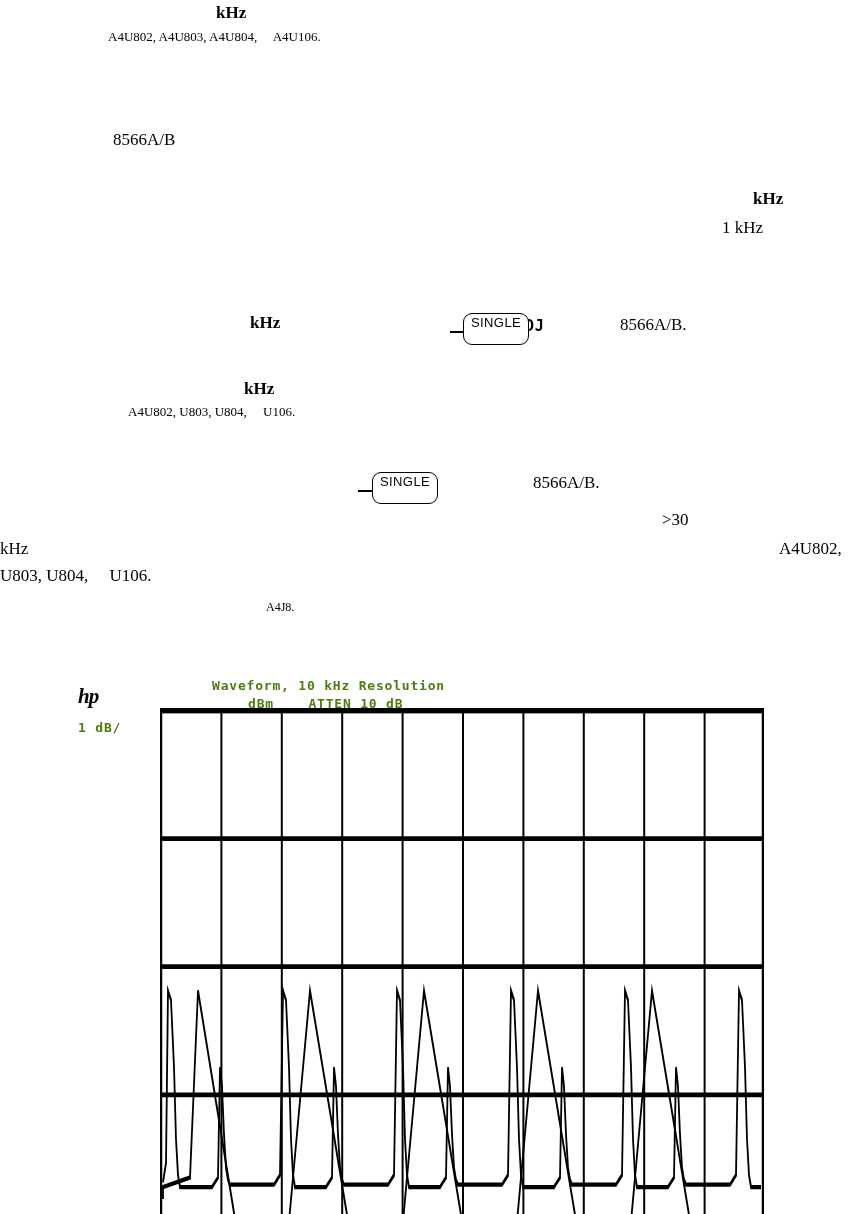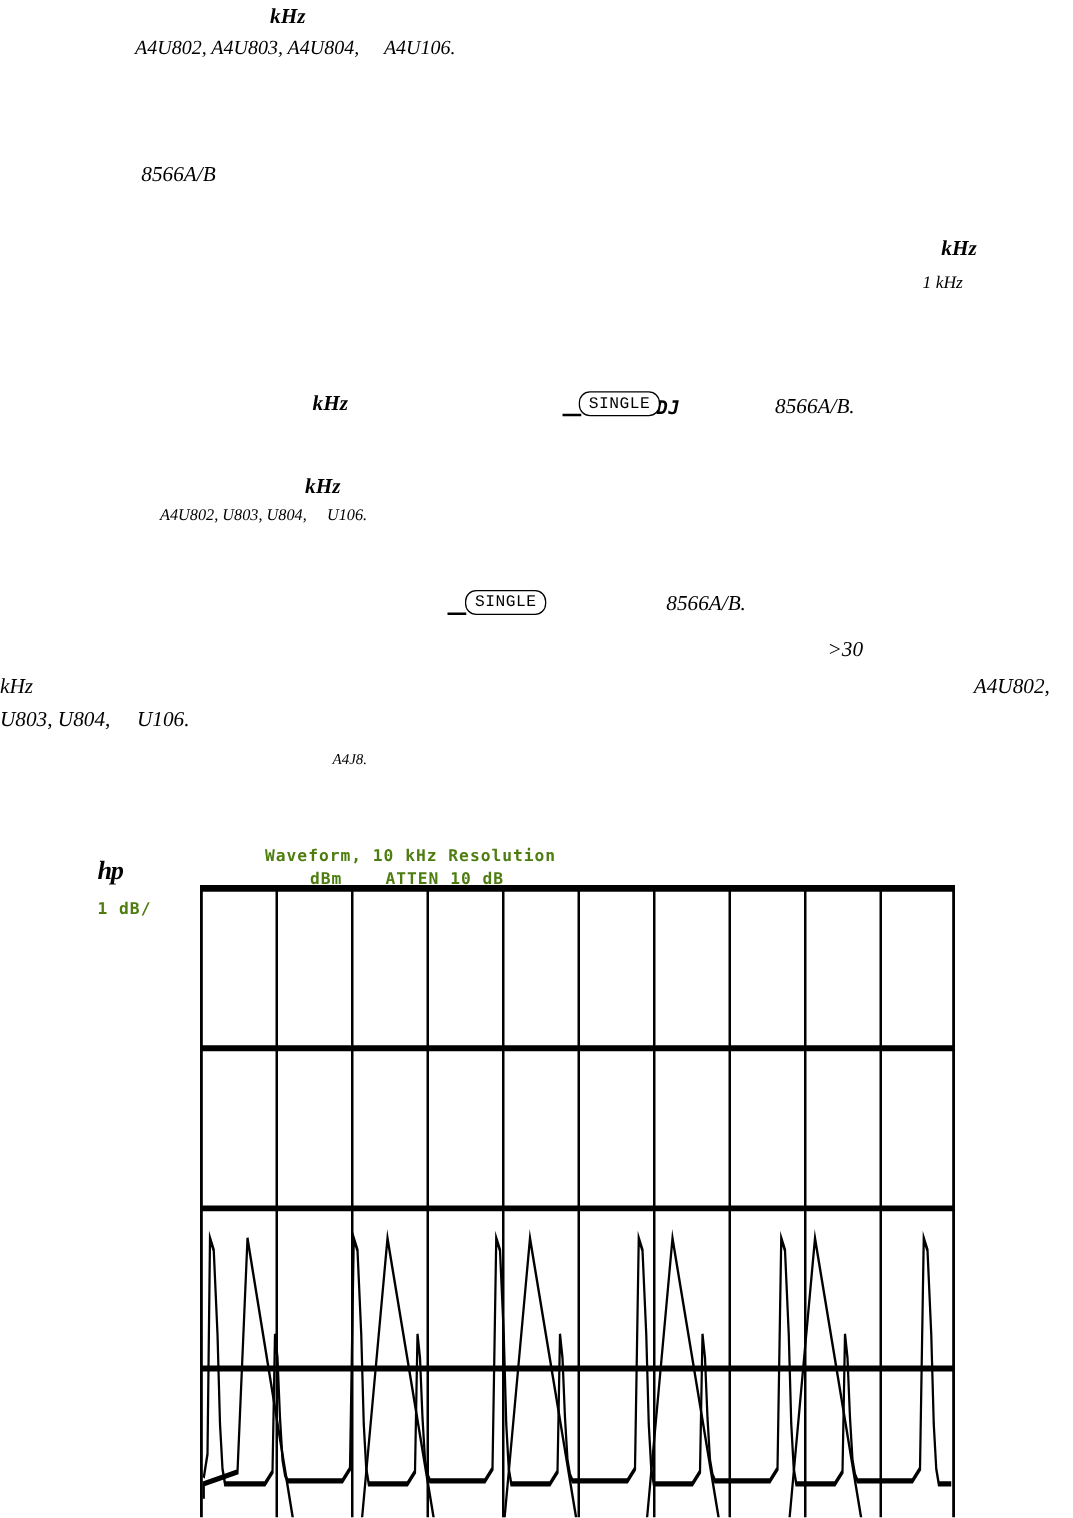--- a/index.html
+++ b/index.html
@@ -16,37 +16,36 @@
     color: #000000;
     overflow: hidden;
   }
   .txt {
     position: absolute;
     white-space: pre;
     font-family: "Liberation Serif", serif;
     font-size: 17px;
     line-height: 1.1;
     color: #000;
-    font-style: italic;
   }
   .bold { font-weight: bold; }
   .mono {
     font-family: "DejaVu Sans Mono", monospace;
     font-weight: bold;
     letter-spacing: 0.5px;
     margin-top: 33px;
   }
   
   .keycap {
     position: absolute;
     display: inline-block;
     border: 1.6px solid #000;
     border-radius: 9px;
-    padding: 1px 7px 2px 7px;
-    font-family: Liberation Mono, monospace;
+    padding: 1px 7px 14px 7px;
+    font-family: Liberation Sans, sans-serif;
     font-size: 13px;
     letter-spacing: 0.4px;
     background: #fff;
     color: #000;
   }
   .keyline {
     position: absolute;
     height: 2px;
     background: #000;
   }
@@ -84,24 +83,24 @@
     height: 1030px;
   }
 </style>
 </head>
 <body>
 
 <div class="page">
 
   <div id="text-layer">
       <div class="txt bold" style="left: 216px; top: 4px; font-size: 17px;">kHz</div>
-      <div class="txt" style="left: 108px; top: 30px; font-size: 16px; text-align: center;">A4U802, A4U803, A4U804,     A4U106.</div>
+      <div class="txt" style="left: 108px; top: 30px; font-size: 13px; text-align: center;">A4U802, A4U803, A4U804,     A4U106.</div>
       <div class="txt" style="left: 113px; top: 131px; font-size: 17px;">8566A/B</div>
       <div class="txt bold" style="left: 753px; top: 190px; font-size: 17px;">kHz</div>
-      <div class="txt" style="left: 738px; top: 219px; font-size: 14px;">1 kHz</div>
+      <div class="txt" style="left: 722px; top: 219px; font-size: 17px;">1 kHz</div>
       <div class="txt bold mono" style="left: 487px; top: 285px; font-size: 15px;">IF ADJ</div>
       <div class="txt bold" style="left: 250px; top: 314px; font-size: 17px;">kHz</div>
       <div class="txt" style="left: 620px; top: 316px; font-size: 17px;">8566A/B.</div>
       <div class="txt bold" style="left: 244px; top: 380px; font-size: 17px;">kHz</div>
       <div class="txt" style="left: 128px; top: 405px; font-size: 13px;">A4U802, U803, U804,     U106.</div>
       <div class="txt" style="left: 533px; top: 474px; font-size: 17px;">8566A/B.</div>
       <div class="txt" style="left: 662px; top: 511px; font-size: 17px;">&gt;30</div>
       <div class="txt" style="left: 0px; top: 540px; font-size: 17px;">kHz</div>
       <div class="txt" style="left: 779px; top: 540px; font-size: 17px;">A4U802,</div>
       <div class="txt" style="left: 0px; top: 567px; font-size: 17px;">U803, U804,     U106.</div>

